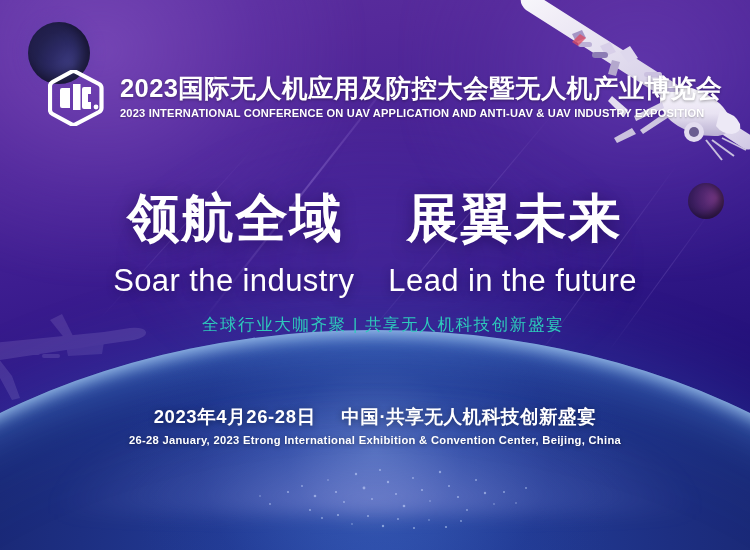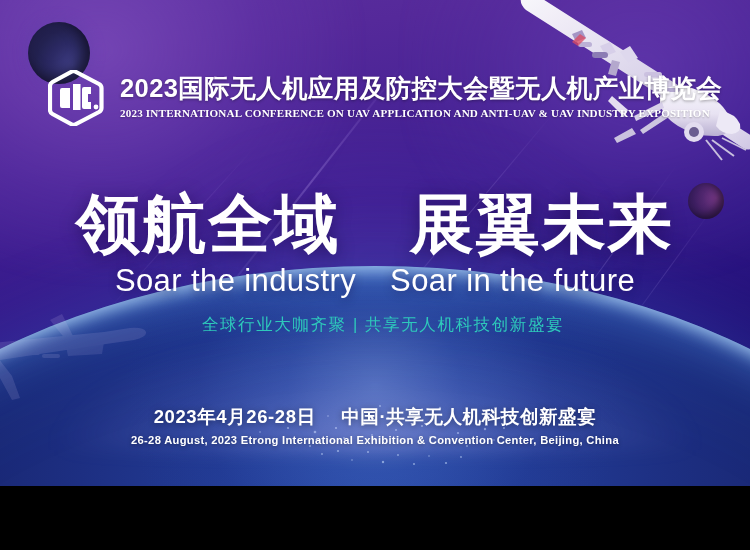--- a/index.html
+++ b/index.html
@@ -3,21 +3,21 @@
 <meta charset="utf-8">
 <style>
   html, body {
     margin: 0;
     padding: 0;
     background: #000;
   }
   #poster {
     position: relative;
     width: 750px;
-    height: 486px;
+    height: 550px;
     overflow: hidden;
     font-family: "Liberation Sans", "DejaVu Sans", sans-serif;
     background:
       linear-gradient(170deg,
         #5b2f9e 0%,
         #55299a 14%,
         #4a2496 28%,
         #3d1d90 42%,
         #301786 56%,
         #26127c 68%,
@@ -137,30 +137,29 @@
   }
   .header-en {
     color: #ffffff;
     font-size: 11.1px;
     font-weight: 700;
     letter-spacing: 0.18px;
     line-height: 1.5;
     margin-top: 2px;
     white-space: nowrap;
     text-shadow: 0 1px 2px rgba(0,0,0,0.3);
-    font-family: Liberation Serif, serif;
   }
 
   
   .headline {
     position: absolute;
     left: 0; right: 0; top: 192px;
     text-align: center;
     color: #ffffff;
-    font-size: 64px;
+    font-size: 52px;
     font-weight: 700;
     letter-spacing: 2px;
     line-height: 1;
     text-shadow: 0 3px 16px rgba(20,0,60,0.5);
   }
   .headline .gap { display: inline-block; width: 30px; }
 
   .subhead {
     position: absolute;
     left: 0; right: 0; top: 264px;
@@ -352,30 +351,30 @@
 
   <div class="headline">
     <span>领航全域</span>
     <span class="gap"></span>
     <span>展翼未来</span>
   </div>
 
   <div class="subhead">
     <span>Soar the industry</span>
     <span class="gap"></span>
-    <span>Soar in the future</span>
+    <span>Lead in the future</span>
   </div>
 
   <div class="tagline">全球行业大咖齐聚 | 共享无人机科技创新盛宴</div>
 
   <div class="datebar">
     <span>2023年4月26-28日</span>
     <span class="gap"></span>
     <span>中国·共享无人机科技创新盛宴</span>
   </div>
 
   <div class="venuebar">
-    <span>26-28 August, 2023</span>
+    <span>26-28 January, 2023</span>
     <span class="gap"></span>
     <span>Etrong International Exhibition &amp; Convention Center, Beijing, China</span>
   </div>
 
 </div>
 
 </body></html>

